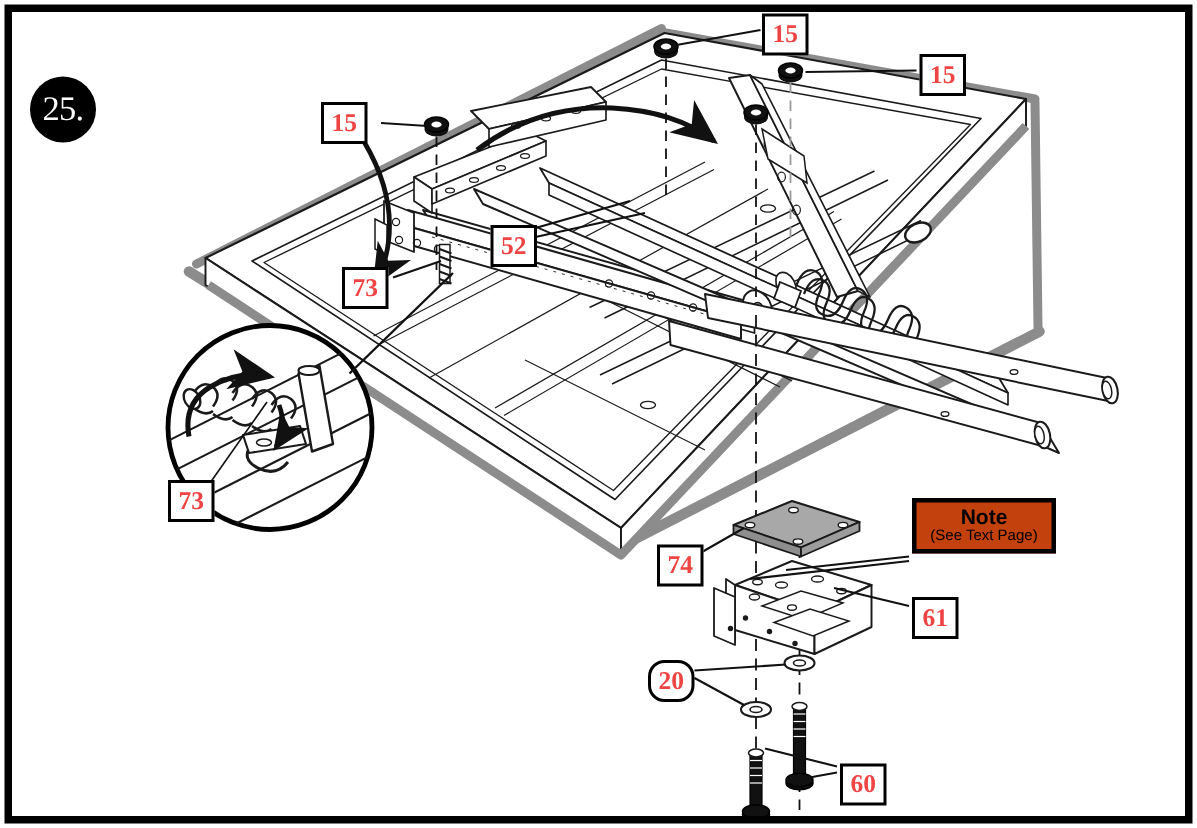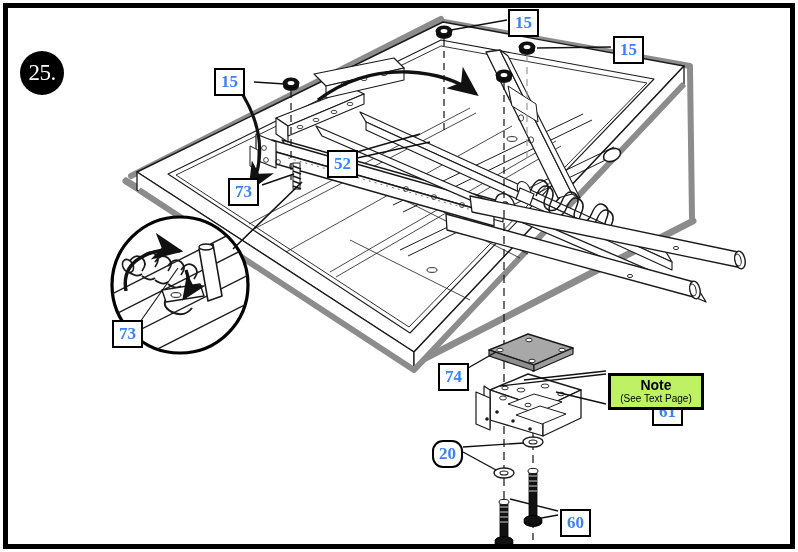--- a/index.html
+++ b/index.html
@@ -50,38 +50,38 @@
     font-size: 23px;
     line-height: 44px;
     text-align: center;
     letter-spacing: -0.5px;
   }
   
   .callout {
     position: absolute;
     background: #ffffff;
     border: 2px solid #000000;
-    color: #3b82f6;
+    color: #ef4444;
     font-family: "Liberation Serif", serif;
     font-weight: bold;
     font-size: 17px;
     line-height: 1;
     text-align: center;
     padding: 3px 5px 4px 5px;
     box-sizing: border-box;
     min-width: 28px;
   }
   
   .note-box {
     position: absolute;
     left: 608px;
-    top: 373px;
+    top: 332px;
     width: 96px;
     height: 37px;
-    background: #bef264;
+    background: #c2410c;
     border: 3px solid #000000;
     box-sizing: border-box;
     text-align: center;
     padding-top: 2px;
   }
   .note-title {
     font-family: "Liberation Sans", sans-serif;
     font-weight: bold;
     font-size: 14px;
     line-height: 15px;
@@ -440,21 +440,21 @@
 
   <div class="step-badge">25.</div>
 
   <div class="callout" style="left:214px; top:68px;">15</div>
   <div class="callout" style="left:508px; top:9px;">15</div>
   <div class="callout" style="left:613px; top:36px;">15</div>
   <div class="callout" style="left:327px; top:150px;">52</div>
   <div class="callout" style="left:228px; top:178px;">73</div>
   <div class="callout" style="left:112px; top:320px;">73</div>
   <div class="callout" style="left:438px; top:363px;">74</div>
-  <div class="callout" style="left:608px; top:398px;margin-left:44px;">61</div>
+  <div class="callout" style="left:608px; top:398px;">61</div>
   <div class="callout" style="left:432px; top:440px;border-radius:11px;">20</div>
   <div class="callout" style="left:560px; top:509px;">60</div>
 
   <div class="note-box">
     <div class="note-title">Note</div>
     <div class="note-sub">(See Text Page)</div>
   </div>
 
 </div>
 

